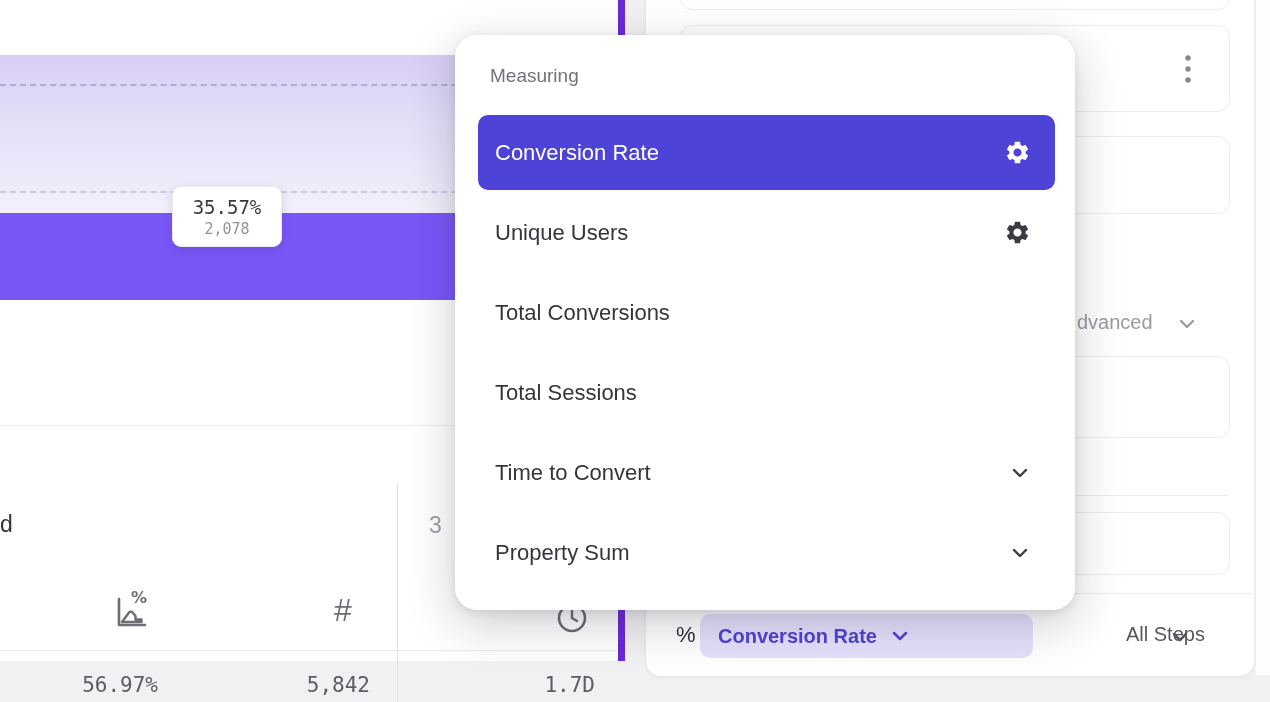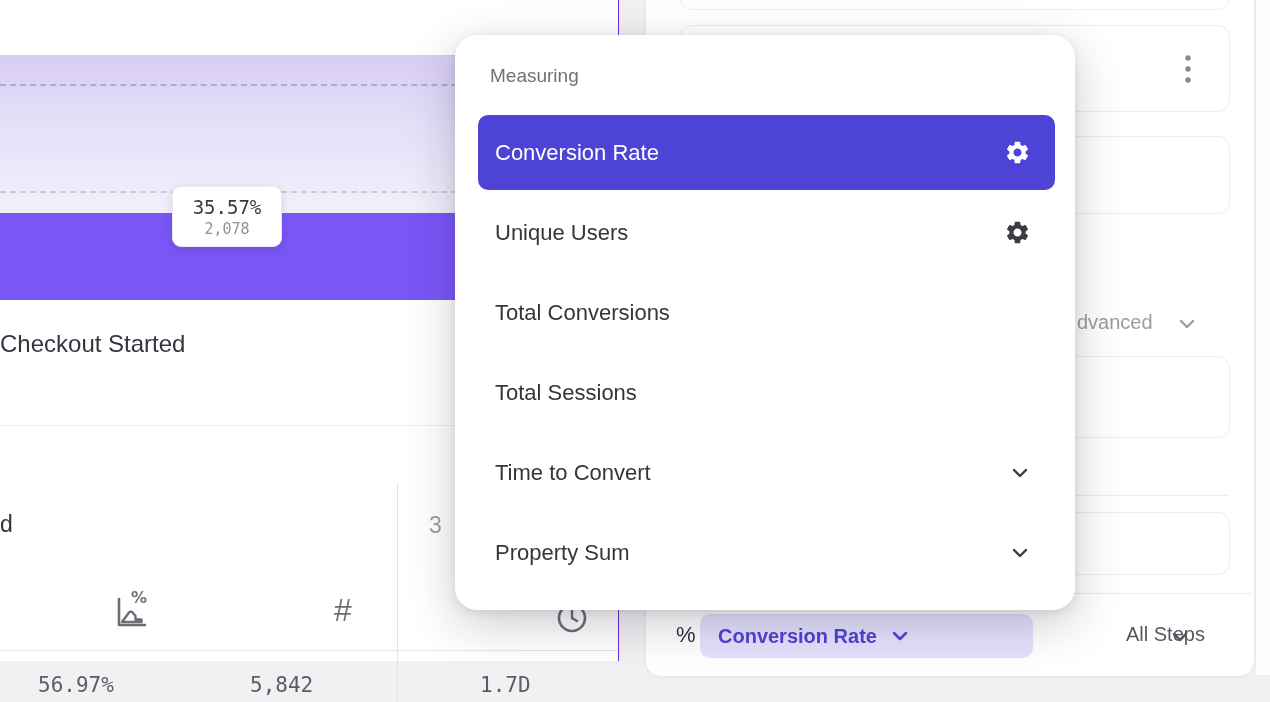--- a/index.html
+++ b/index.html
@@ -2,40 +2,40 @@
 <html><head>
 <meta charset="utf-8">
 <style>
   html,body{margin:0;padding:0;}
   body{font-family:"Liberation Sans","DejaVu Sans",sans-serif;background:#eeeeef;}
   .stage{position:relative;width:1270px;height:702px;overflow:hidden;background:#f1f1f3;}
   .abs{position:absolute;}
   .mono{font-family:"DejaVu Sans Mono",monospace;}
 
   
-  .left-card{left:0;top:0;width:618px;height:661px;background:#ffffff;border-right:1px solid #6d28d9;}
+  .left-card{left:0;top:0;width:618px;height:661px;background:#ffffff;border-right:7px solid #6d28d9;}
   .grad-band{left:0;top:55px;width:618px;height:158px;
     background:linear-gradient(180deg,#d7cdf5 0%,#e4def8 40%,#f3f0fb 100%);}
   .dash1{left:0;top:84px;width:618px;height:0;border-top:2px dashed rgba(128,118,162,.45);}
   .dash2{left:0;top:191px;width:618px;height:0;border-top:2px dashed rgba(142,132,176,.35);}
   .funnel-bar{left:0;top:213px;width:618px;height:87px;background:#7a56f7;}
   .tooltip{left:172px;top:186px;width:108px;height:59px;background:#fff;border:1px solid #ececf0;
     border-radius:9px;box-shadow:0 3px 10px rgba(30,30,50,.14);z-index:10;
     display:flex;flex-direction:column;align-items:center;justify-content:center;gap:2px;}
   .tt-rate{font-size:19px;color:#3a3a42;}
   .tt-count{font-size:15px;color:#92929a;}
   .step-label{left:0;top:330px;font-size:24px;font-weight:500;color:#32363e;white-space:nowrap;}
   .title-div{left:0;top:425px;width:618px;height:0;border-top:1px solid #ededef;}
 
   
   .vdiv{left:397px;top:483px;width:0;height:219px;border-left:1px solid #e3e3e6;}
   .th-underline{left:0;top:650px;width:618px;height:0;border-top:1px solid #e8e8ea;}
   .stepfrag{top:511px;font-size:23px;font-weight:500;color:#2f333c;}
   .stepnum{left:429px;top:512px;font-size:23px;color:#999fa7;}
-  .cell{font-size:21px;color:#5a5d64;}
+  .cell{font-size:21px;color:#5a5d64;text-align:right;}
 
   
   .right-card{left:645px;top:-20px;width:608px;height:695px;background:#fff;
     border:1.5px solid #e9e9eb;border-radius:16px;box-shadow:0 1px 3px rgba(0,0,0,.04);}
   .white-strip{left:1256px;top:0;width:14px;height:675px;background:#fdfdfd;}
   .inner-card{left:680px;width:548px;background:#fff;border:1.5px solid #ededef;border-radius:12px;}
   .rp-div{height:0;border-top:1px solid #ececee;}
   .adv-label{left:1077px;top:311px;font-size:20px;color:#9b9ba3;}
   .pct-label{left:676px;top:622px;font-size:22px;font-weight:500;color:#2e2e35;}
   .pill{left:700px;top:614px;width:333px;height:44px;border-radius:10px;background:#e5e0fb;
@@ -64,21 +64,20 @@
     <div class="abs grad-band"></div>
     <div class="abs dash1"></div>
     <div class="abs dash2"></div>
     <div class="abs funnel-bar"></div>
 
     <div class="abs tooltip">
       <div class="tt-rate mono">35.57%</div>
       <div class="tt-count mono">2,078</div>
     </div>
 
-    <div class="abs step-label">Checkout Started</div>
     <div class="abs title-div"></div>
 
     <div class="abs vdiv"></div>
     <div class="abs th-underline"></div>
 
     <div class="abs stepfrag" style="left:0;">d</div>
     <div class="abs stepnum">3</div>
 
     <div class="abs" style="left:108px;top:587px;">
       <svg width="44" height="46" viewBox="0 0 44 46">

